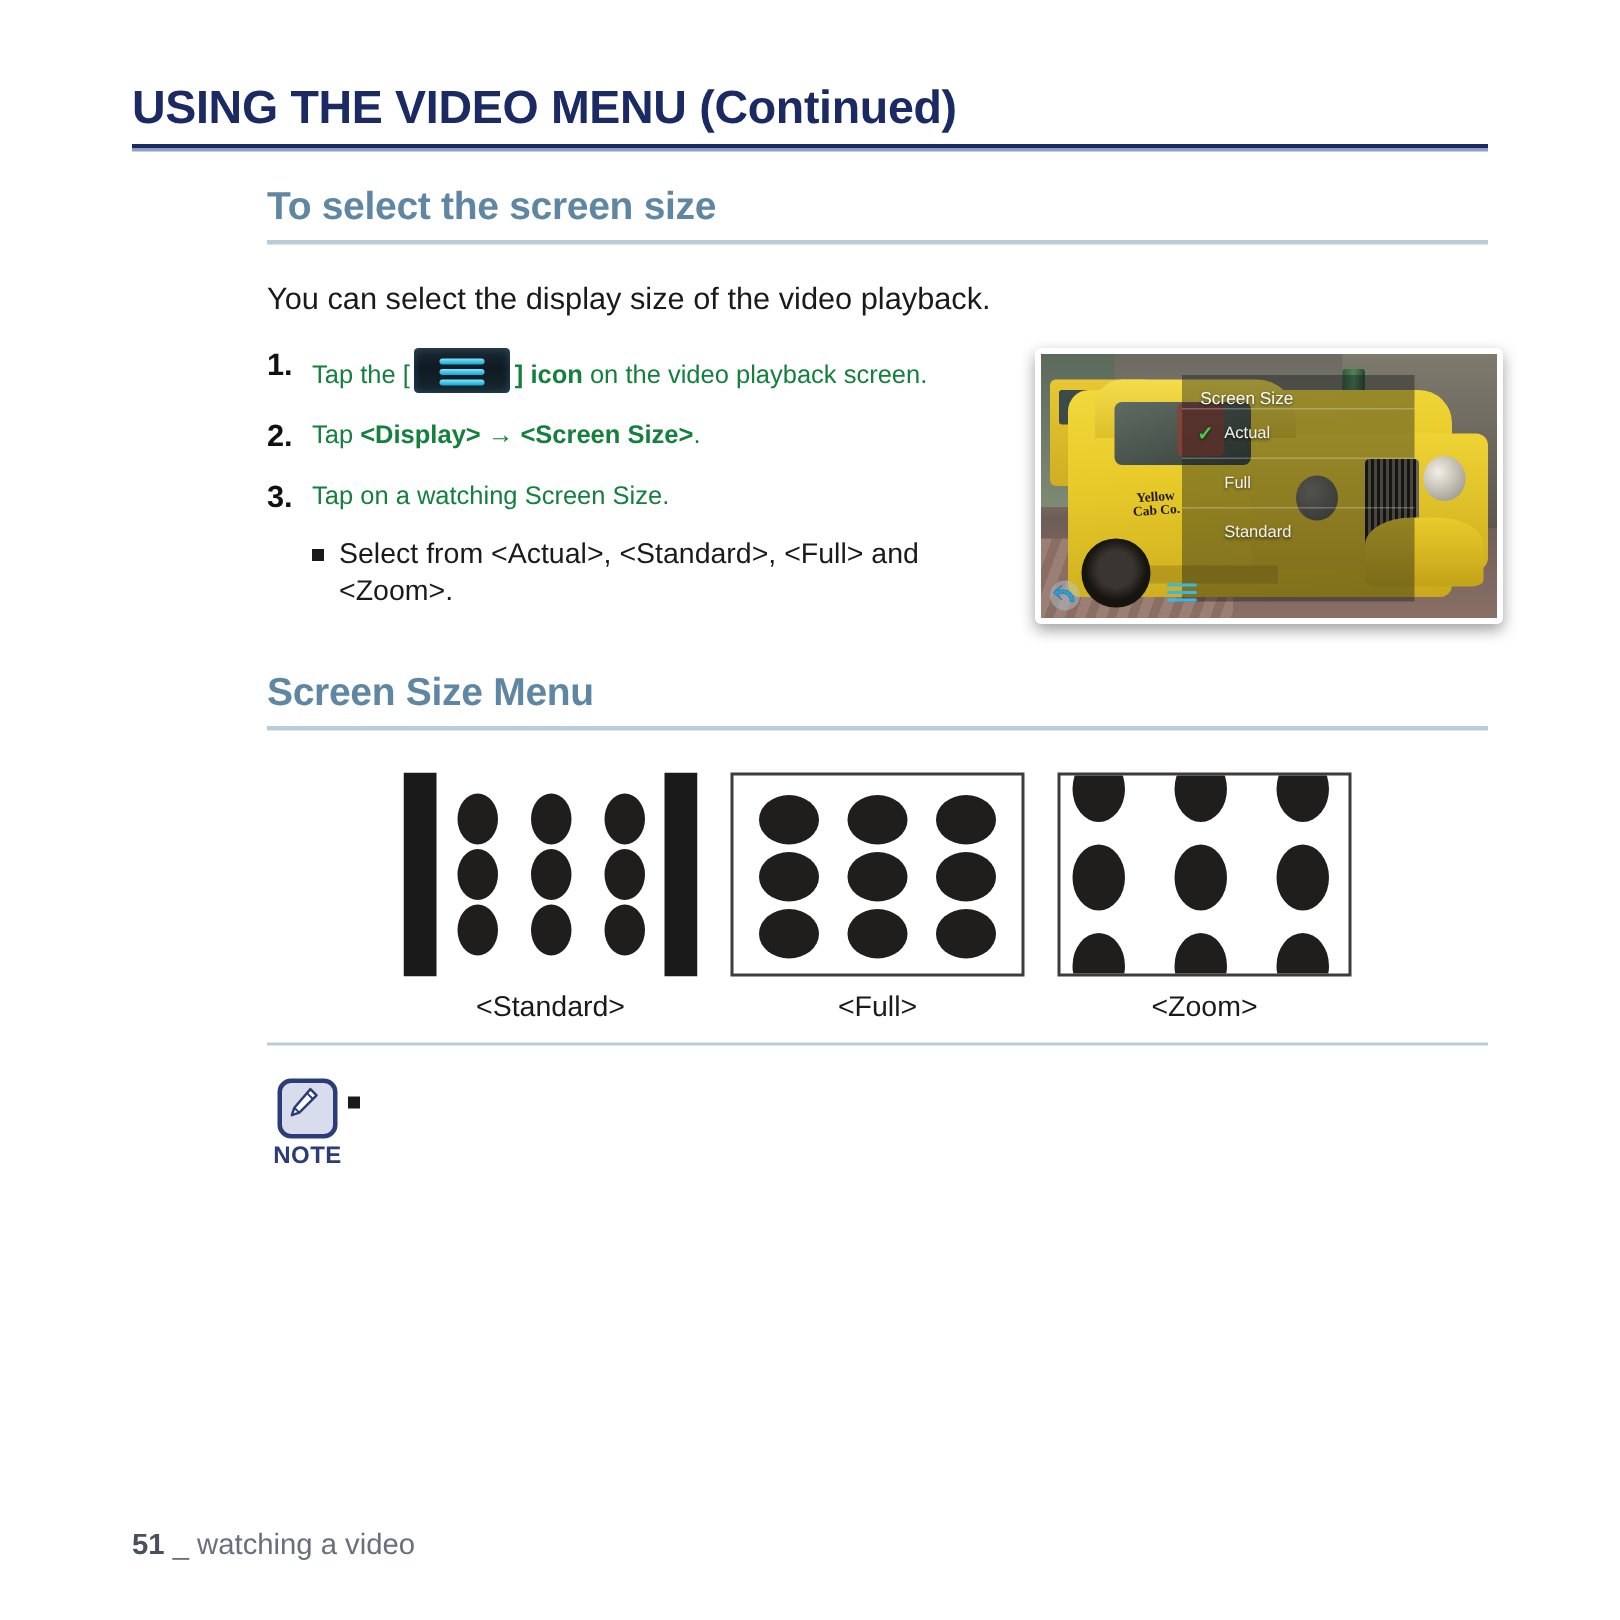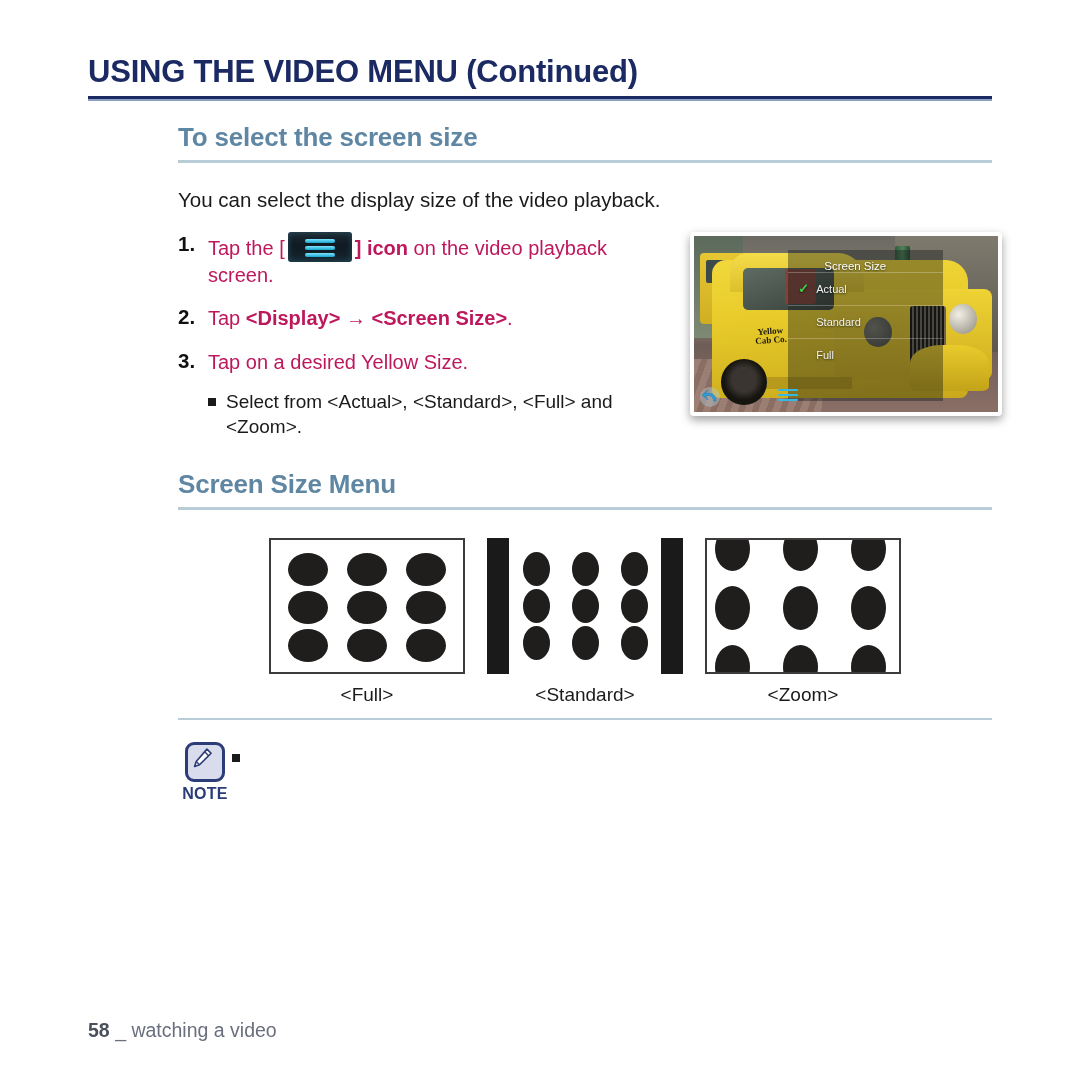--- a/index.html
+++ b/index.html
@@ -84,22 +84,22 @@
   }
   .step-num {
     font-size: 20.5px;
     font-weight: bold;
     color: #111;
     width: 30px;
     flex: none;
     text-align: left;
   }
   .step-body {
-    font-size: 20px;
-    color: #be185d;
+    font-size: 17px;
+    color: #15803d;
     line-height: 1.33;
   }
   .step-body b { font-weight: bold; }
 
   
   .inline-menu-icon {
     display: inline-block;
     vertical-align: -7px;
     width: 64px;
     height: 30px;
@@ -258,21 +258,20 @@
     top: 8%;
     width: 51%;
     height: 86%;
     background: rgba(20,26,24,0.40);
   }
   .shot-overlay .ov-title {
     color: #ffffff;
     font-size: 11.5px;
     padding: 10px 0 0 12px;
     text-shadow: 0 1px 2px rgba(0,0,0,0.6);
-    margin-left: 24px;
   }
   .ov-item {
     position: relative;
     color: #f2f2f2;
     font-size: 11px;
     padding: 0 0 0 28px;
     height: 32px;
     line-height: 32px;
     border-top: 1px solid rgba(255,255,255,0.25);
     text-shadow: 0 1px 2px rgba(0,0,0,0.6);
@@ -445,21 +444,21 @@
         <div class="step-num">2.</div>
         <div class="step-body">
           <span>Tap </span><b>&lt;Display&gt;</b>
           <b>→</b>
           <b>&lt;Screen Size&gt;</b><span>.</span>
         </div>
       </div>
 
       <div class="step">
         <div class="step-num">3.</div>
-        <div class="step-body">Tap on a desired Yellow Size.</div>
+        <div class="step-body">Tap on a watching Screen Size.</div>
       </div>
 
       <div class="sub-bullet">
         <span class="sq"></span>
         <span class="txt">Select from &lt;Actual&gt;, &lt;Standard&gt;, &lt;Full&gt; and &lt;Zoom&gt;.</span>
       </div>
     </div>
 
     <div class="device-shot">
       <div class="photo">
@@ -489,25 +488,25 @@
 
       <div class="shot-overlay">
         <div class="ov-title">Screen Size</div>
 
         <div class="ov-item">
           <span class="ov-check">✓</span>
           <span>Actual</span>
         </div>
 
         <div class="ov-item">
+          <span>Full</span>
+        </div>
+
+        <div class="ov-item">
           <span>Standard</span>
-        </div>
-
-        <div class="ov-item">
-          <span>Full</span>
         </div>
       </div>
 
       <svg class="shot-back-icon" viewBox="0 0 26 22">
         <circle cx="11" cy="11" r="10" fill="rgba(180,200,210,0.45)"></circle>
         <path d="M17 15 C17 8, 11 6, 6 8 L9 4 L3 9 L9 14 L6 10 C10 8.5 14.5 10 14.5 15 Z" fill="#2e9fd8" stroke="#1d7fb5" stroke-width="0.6"></path>
       </svg>
 
       <div class="shot-menu-lines">
         <i></i>
@@ -516,37 +515,20 @@
       </div>
     </div>
   </div>
 
   <div class="ssm-heading-wrap">
     <div class="section-heading">Screen Size Menu</div>
     <div class="section-rule"></div>
   </div>
 
   <div class="diagrams">
-
-    <div class="diagram">
-      <div class="dia-frame bordered">
-        <div class="dia-inner">
-          <div class="dot" style="left:17px;  top:13px; width:40px; height:33px;"></div>
-          <div class="dot" style="left:76px;  top:13px; width:40px; height:33px;"></div>
-          <div class="dot" style="left:135px; top:13px; width:40px; height:33px;"></div>
-          <div class="dot" style="left:17px;  top:51px; width:40px; height:33px;"></div>
-          <div class="dot" style="left:76px;  top:51px; width:40px; height:33px;"></div>
-          <div class="dot" style="left:135px; top:51px; width:40px; height:33px;"></div>
-          <div class="dot" style="left:17px;  top:89px; width:40px; height:33px;"></div>
-          <div class="dot" style="left:76px;  top:89px; width:40px; height:33px;"></div>
-          <div class="dot" style="left:135px; top:89px; width:40px; height:33px;"></div>
-        </div>
-      </div>
-      <div class="dia-label">&lt;Full&gt;</div>
-    </div>
 
     <div class="diagram">
       <div class="dia-frame standard-frame">
         <div class="dia-bar left"></div>
         <div class="dia-bar right"></div>
         <div class="dia-inner">
           <div class="dot" style="left:36px;  top:14px; width:27px; height:34px;"></div>
           <div class="dot" style="left:85px;  top:14px; width:27px; height:34px;"></div>
           <div class="dot" style="left:134px; top:14px; width:27px; height:34px;"></div>
           <div class="dot" style="left:36px;  top:51px; width:27px; height:34px;"></div>
@@ -556,20 +538,37 @@
           <div class="dot" style="left:85px;  top:88px; width:27px; height:34px;"></div>
           <div class="dot" style="left:134px; top:88px; width:27px; height:34px;"></div>
         </div>
       </div>
       <div class="dia-label">&lt;Standard&gt;</div>
     </div>
 
     <div class="diagram">
       <div class="dia-frame bordered">
         <div class="dia-inner">
+          <div class="dot" style="left:17px;  top:13px; width:40px; height:33px;"></div>
+          <div class="dot" style="left:76px;  top:13px; width:40px; height:33px;"></div>
+          <div class="dot" style="left:135px; top:13px; width:40px; height:33px;"></div>
+          <div class="dot" style="left:17px;  top:51px; width:40px; height:33px;"></div>
+          <div class="dot" style="left:76px;  top:51px; width:40px; height:33px;"></div>
+          <div class="dot" style="left:135px; top:51px; width:40px; height:33px;"></div>
+          <div class="dot" style="left:17px;  top:89px; width:40px; height:33px;"></div>
+          <div class="dot" style="left:76px;  top:89px; width:40px; height:33px;"></div>
+          <div class="dot" style="left:135px; top:89px; width:40px; height:33px;"></div>
+        </div>
+      </div>
+      <div class="dia-label">&lt;Full&gt;</div>
+    </div>
+
+    <div class="diagram">
+      <div class="dia-frame bordered">
+        <div class="dia-inner">
           <div class="dot" style="left:8px;   top:-13px; width:35px; height:44px;"></div>
           <div class="dot" style="left:76px;  top:-13px; width:35px; height:44px;"></div>
           <div class="dot" style="left:144px; top:-13px; width:35px; height:44px;"></div>
           <div class="dot" style="left:8px;   top:46px;  width:35px; height:44px;"></div>
           <div class="dot" style="left:76px;  top:46px;  width:35px; height:44px;"></div>
           <div class="dot" style="left:144px; top:46px;  width:35px; height:44px;"></div>
           <div class="dot" style="left:8px;   top:105px; width:35px; height:44px;"></div>
           <div class="dot" style="left:76px;  top:105px; width:35px; height:44px;"></div>
           <div class="dot" style="left:144px; top:105px; width:35px; height:44px;"></div>
         </div>
@@ -591,16 +590,16 @@
       </div>
       <div class="note-label">NOTE</div>
     </div>
     <div class="note-body">
       <span class="sq"></span>
     </div>
   </div>
 </div>
 
 <div class="footer">
-  <span class="pg">58</span>
+  <span class="pg">51</span>
   <span>_</span>
   <span>watching a video</span>
 </div>
 
 </body></html>

